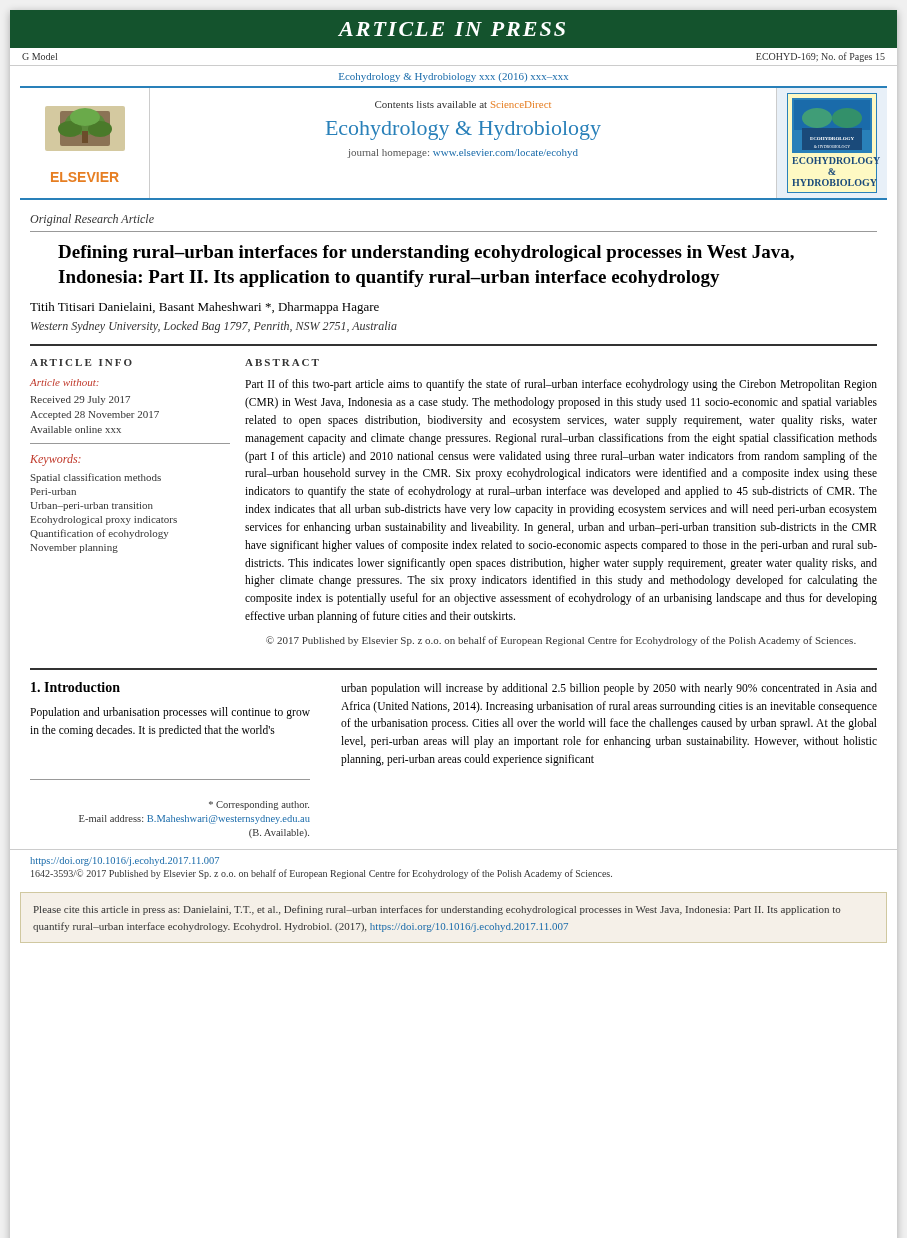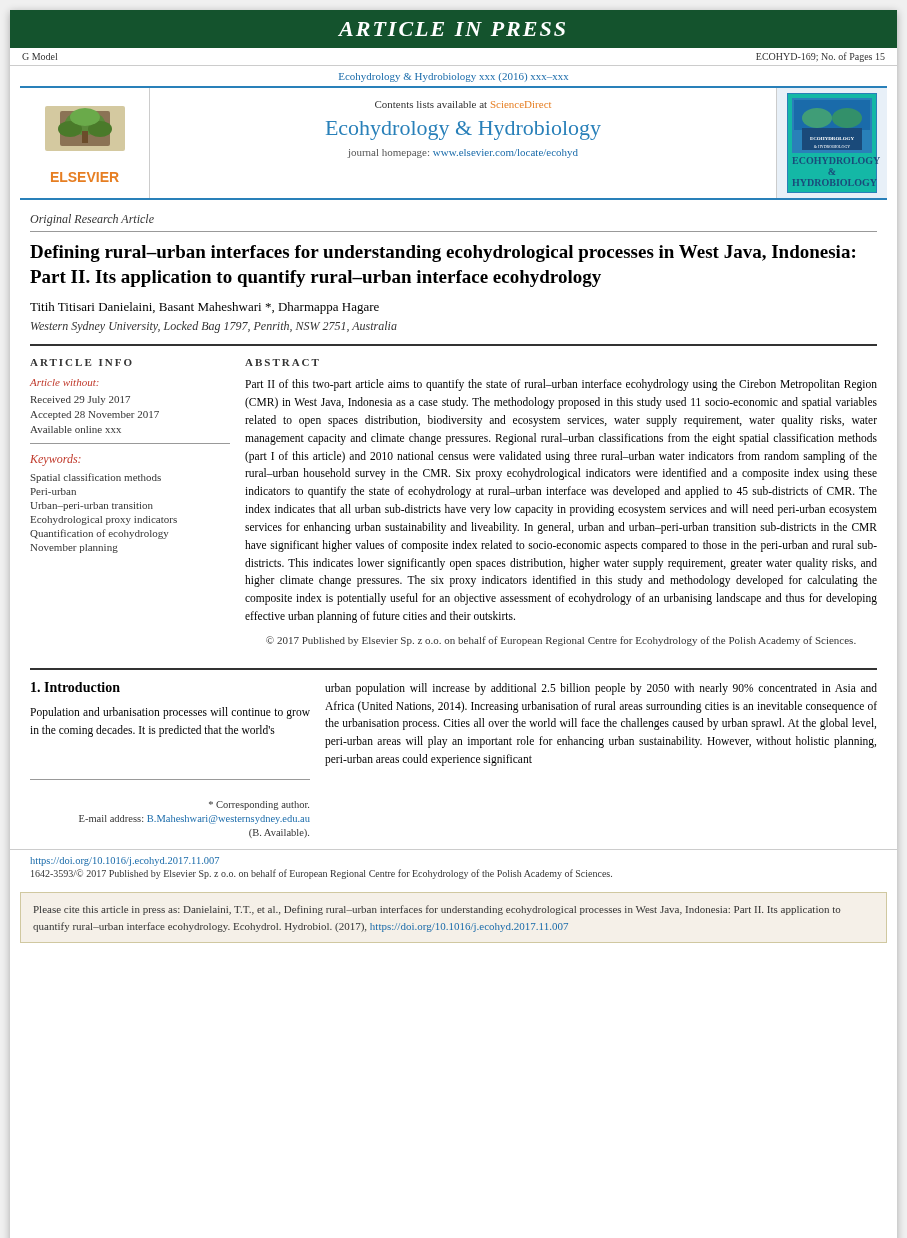--- a/index.html
+++ b/index.html
@@ -94,21 +94,21 @@
       justify-content: center;
       padding: 5px;
       background: #e8f0f8;
     }
     .right-logo-box {
       border: 1px solid #2980b9;
       padding: 4px;
       text-align: center;
       font-size: 9px;
       color: #1a4a7a;
-      background: #14b8a6;
+      background: #fef9c3;
       width: 90px;
     }
     .right-logo-box .logo-title {
       font-weight: bold;
       font-size: 10px;
       color: #1a4a7a;
     }
 
     
     .article-content {
@@ -121,20 +121,21 @@
       margin-bottom: 8px;
       border-bottom: 1px solid #999;
       padding-bottom: 4px;
     }
     .article-main-title {
       font-size: 19px;
       font-weight: bold;
       color: #000;
       margin-bottom: 10px;
       line-height: 1.3;
+      margin-left: 28px;
     }
     .article-authors {
       font-size: 13px;
       color: #000;
       margin-bottom: 4px;
     }
     .article-affiliation {
       font-size: 12px;
       font-style: italic;
       color: #333;
@@ -212,21 +213,21 @@
     
     .section-divider {
       border: none;
       border-top: 2px solid #333;
       margin: 10px 20px;
     }
 
     
     .intro-section {
       display: flex;
-      gap: 15px;
+      gap: 31px;
       padding: 0 20px;
     }
     .intro-left {
       width: 280px;
       min-width: 280px;
     }
     .intro-right {
       flex: 1;
     }
     .section-heading {

